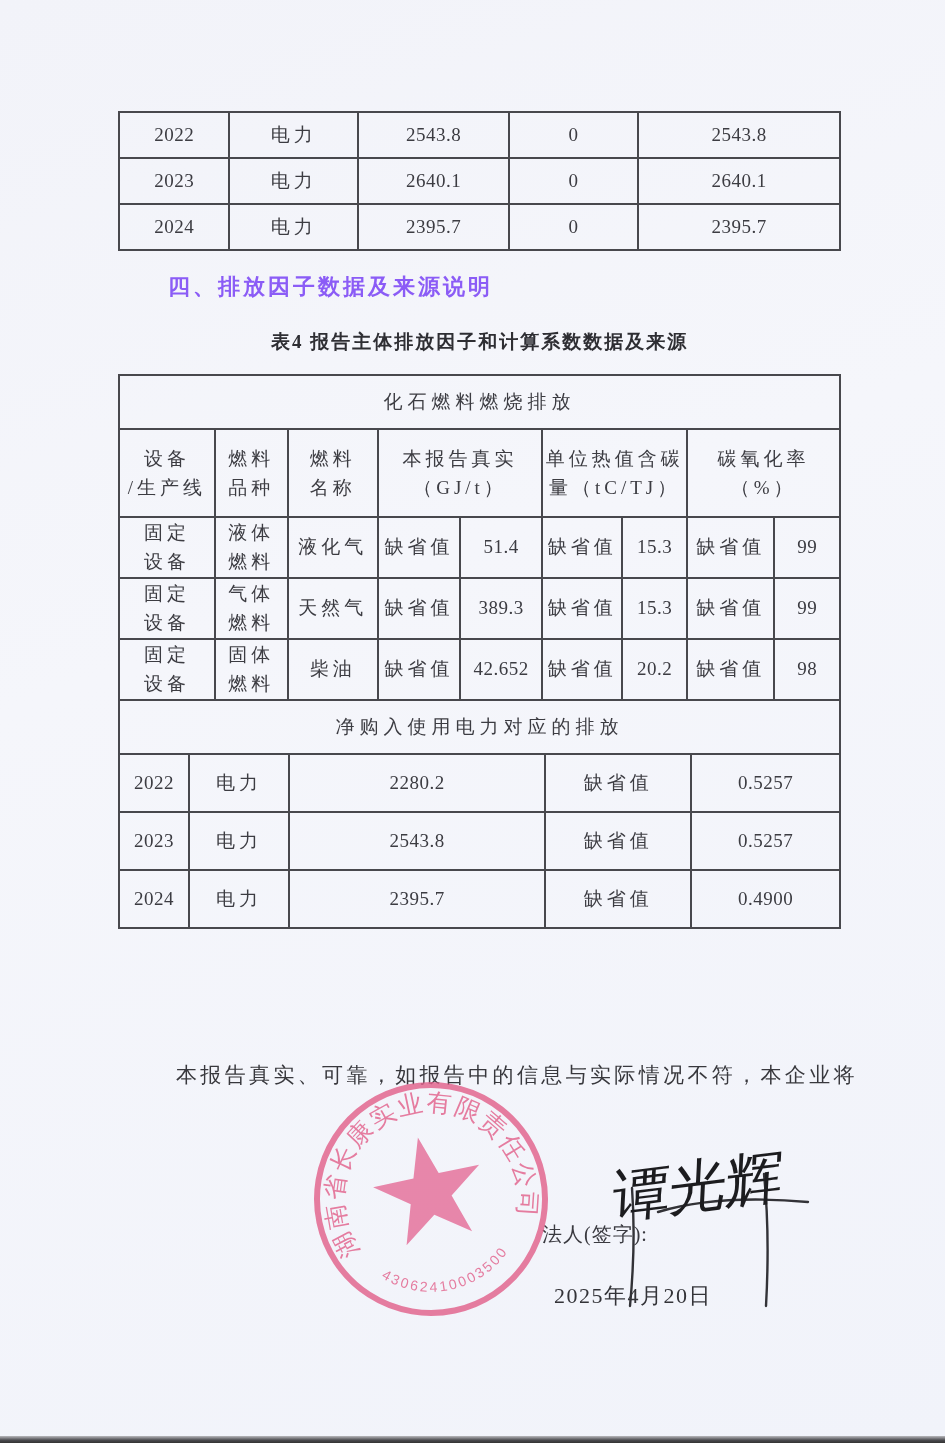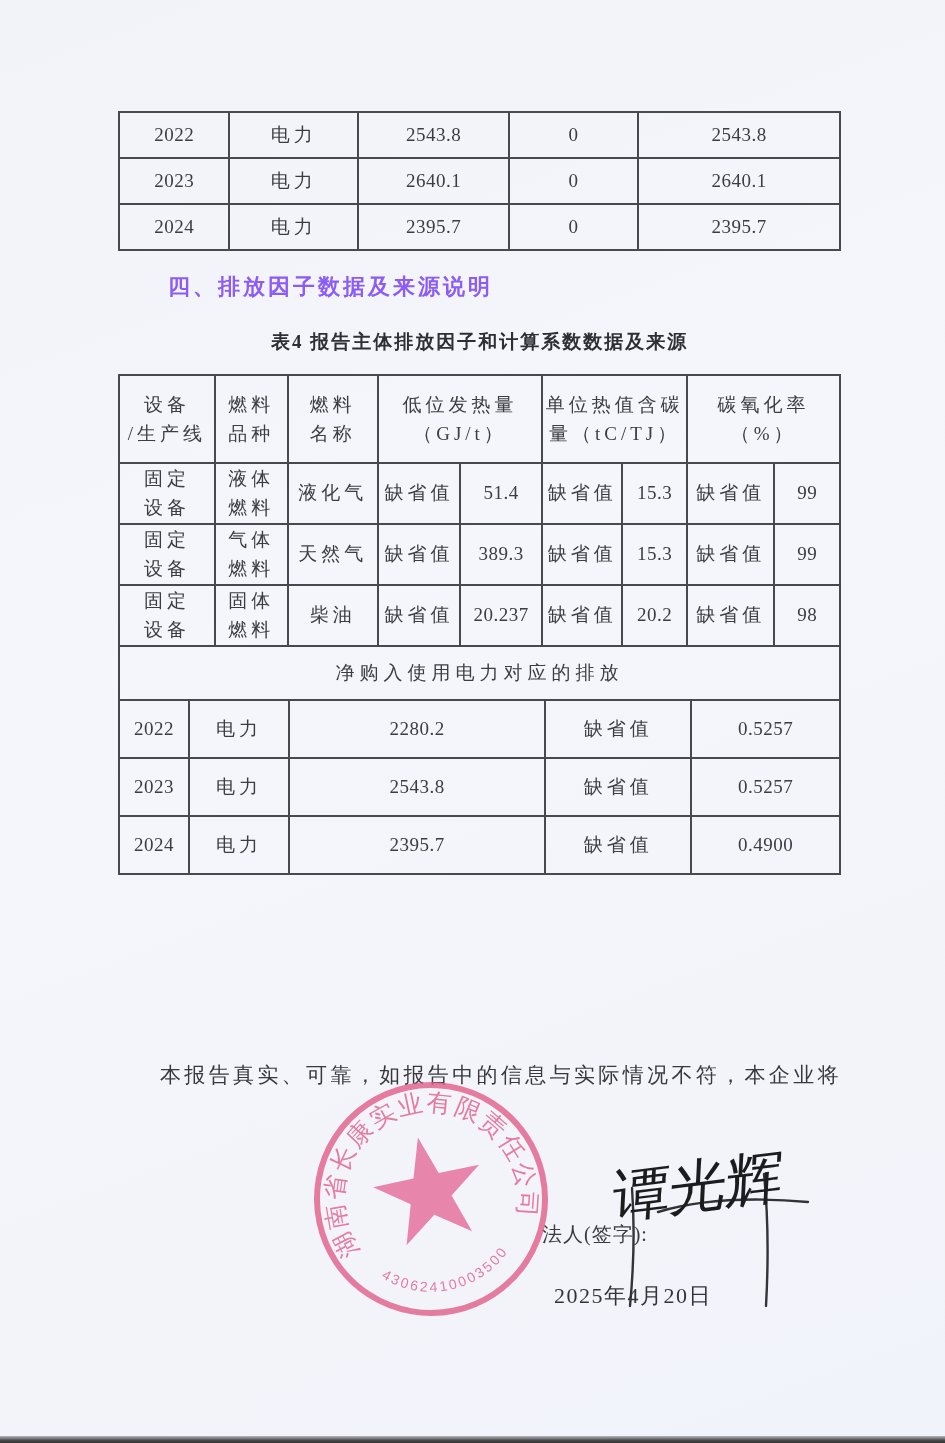--- a/index.html
+++ b/index.html
@@ -18,21 +18,21 @@
   .top-table td{height:44px;}
   .heading{left:168px;top:272px;font-size:22px;font-weight:bold;color:#8b5cf6;letter-spacing:3px;}
   .caption{left:118px;top:329px;width:723px;text-align:center;font-size:19px;font-weight:bold;color:#2e2e33;letter-spacing:2px;}
   .main-tables{left:118px;top:374px;width:723px;}
   .main-tables table + table{margin-top:-2px;}
   .group-row td{height:52px;letter-spacing:5px;}
   .fossil-head td{height:86px;}
   .fossil-body td{height:58px;}
   .elec-head td{height:62px;}
   .elec-body td{height:56px;}
-  .statement{left:118px;top:1044px;width:723px;font-size:21px;color:#38383d;
+  .statement{left:134px;top:1044px;width:723px;font-size:21px;color:#38383d;
      line-height:62px;letter-spacing:2.5px;}
   .statement .l1{text-align:justify;text-align-last:justify;text-indent:2em;}
   .seal{left:306px;top:1074px;width:250px;height:250px;opacity:.82;}
   .sig-label{left:542px;top:1221px;font-size:20px;letter-spacing:1px;color:#3a3a40;}
   .sig-name{left:612px;top:1148px;font-size:58px;color:#1c1c1f;
      transform:rotate(-7deg) skewX(-10deg);letter-spacing:-1px;
      font-family:"Liberation Serif","DejaVu Serif",serif;}
   .sig-stroke{left:598px;top:1160px;pointer-events:none;}
   .date{left:554px;top:1281px;font-size:22px;letter-spacing:1.5px;color:#333338;}
   .bottom-edge{left:0;top:1436px;width:945px;height:7px;
@@ -87,28 +87,31 @@
         <col style="width:10.1%">
         <col style="width:12.5%">
       <col style="width:11.4%">
         <col style="width:11.4%">
         <col style="width:11.1%">
       <col style="width:9%">
         <col style="width:12.1%">
         <col style="width:9.1%">
     </colgroup>
     <tbody>
+      <tr class="group-row">
+        <td colspan="9">化石燃料燃烧排放</td>
+      </tr>
       <tr class="fossil-head">
         <td class="ml">设备
 /生产线</td>
         <td class="ml">燃料
 品种</td>
         <td class="ml">燃料
 名称</td>
-        <td class="ml" colspan="2">低位发热量
+        <td class="ml" colspan="2">本报告真实
 （GJ/t）</td>
         <td class="ml" colspan="2">单位热值含碳
 量（tC/TJ）</td>
         <td class="ml" colspan="2">碳氧化率
 （%）</td>
       </tr>
       <tr class="fossil-body">
         <td class="ml">固定
 设备</td>
         <td class="ml">液体
@@ -134,21 +137,21 @@
         <td>缺省值</td>
         <td class="num">99</td>
       </tr>
       <tr class="fossil-body">
         <td class="ml">固定
 设备</td>
         <td class="ml">固体
 燃料</td>
         <td>柴油</td>
         <td>缺省值</td>
-        <td class="num">20.237</td>
+        <td class="num">42.652</td>
         <td>缺省值</td>
         <td class="num">20.2</td>
         <td>缺省值</td>
         <td class="num">98</td>
       </tr>
     </tbody>
   </table>
 
   <table>
     <colgroup>

